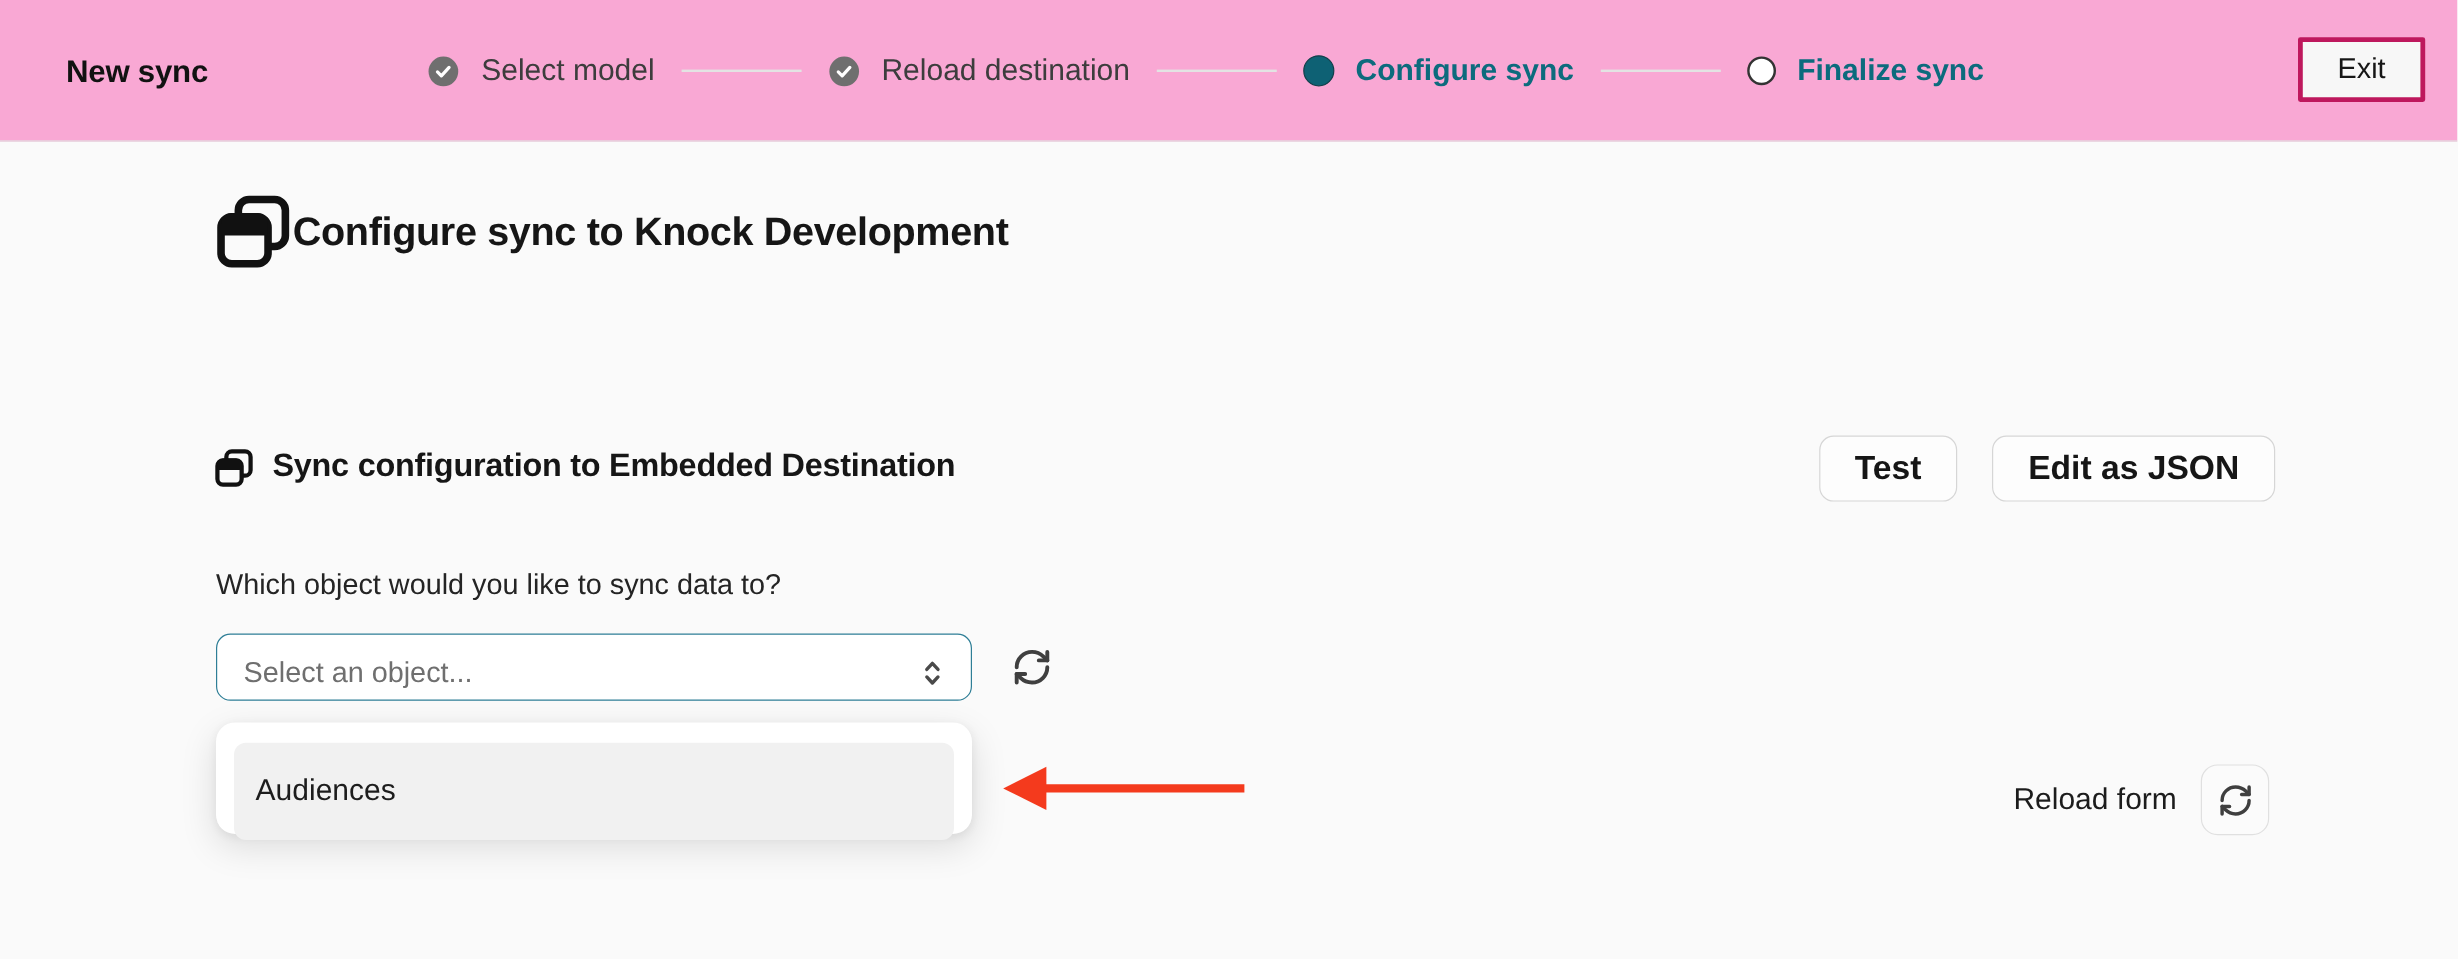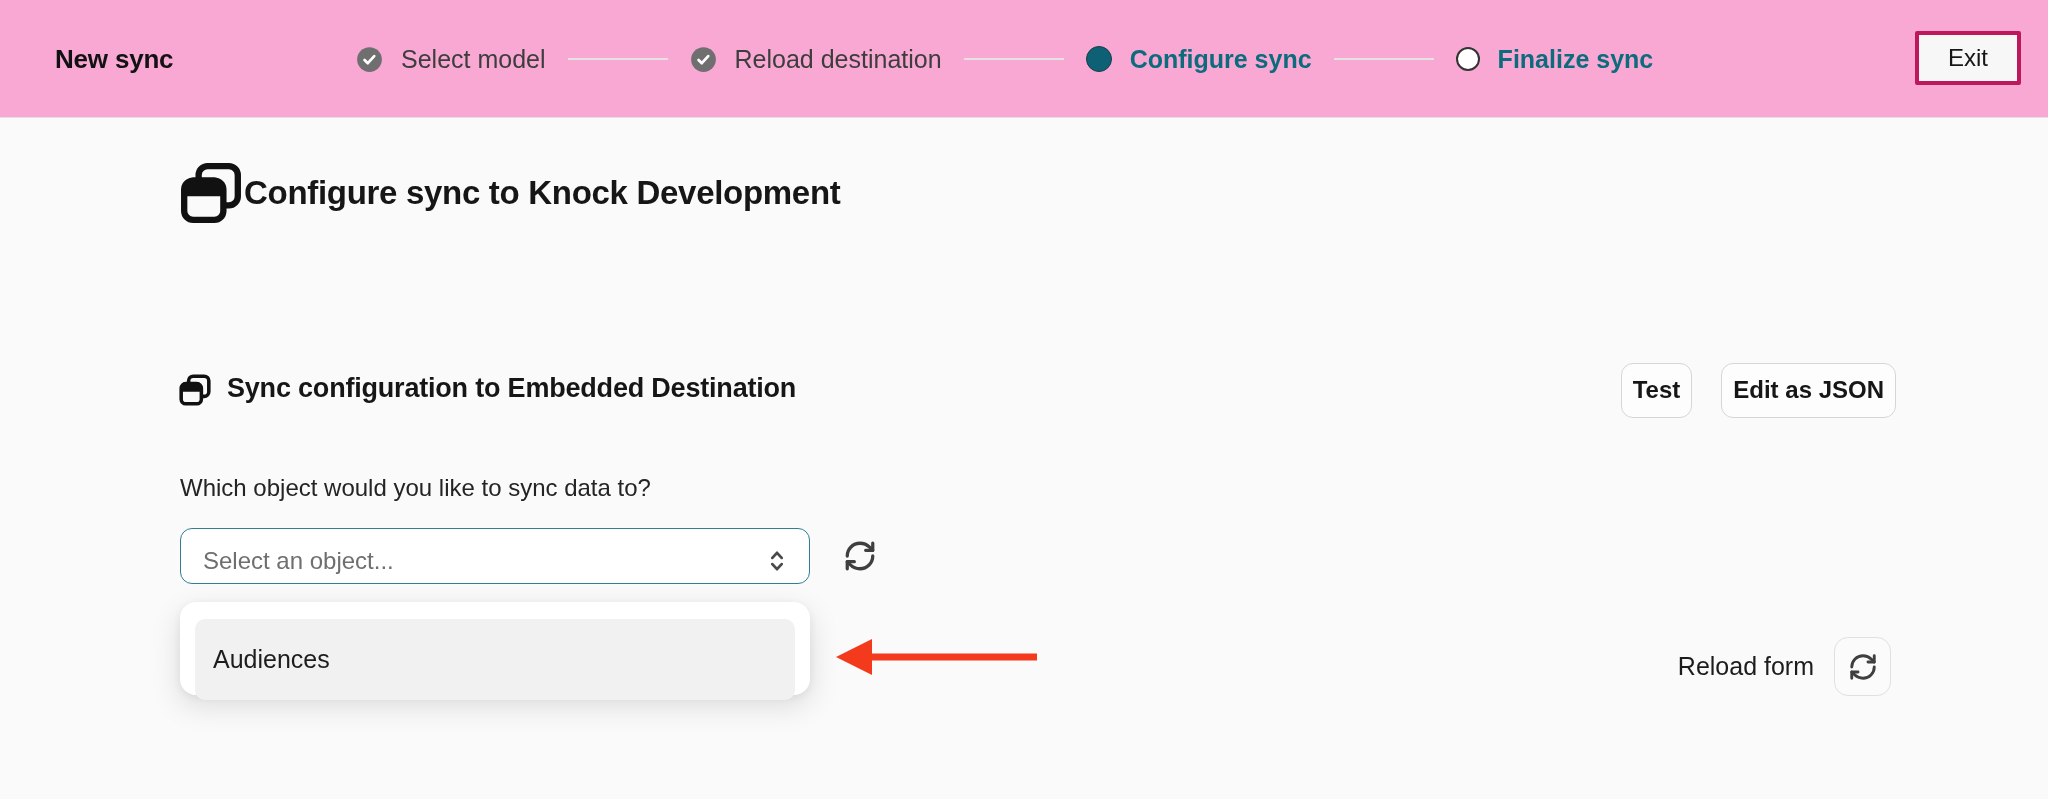--- a/index.html
+++ b/index.html
@@ -74,26 +74,26 @@
   .window-icon-sm { width: 34px; height: 34px; display: block; }
   .section-heading { font-size: 27px; font-weight: 600; letter-spacing: -0.2px; color: #161616; }
   .section-right { margin-left: auto; display: flex; align-items: center; gap: 29px; }
   .docs-link {
     display: flex; align-items: center; gap: 11px;
     color: #0c6b7d; font-size: 26px; font-weight: 500;
     text-decoration: none; cursor: pointer; white-space: nowrap;
   }
   .docs-icon { width: 27px; height: 27px; display: block; }
   .ghost-btn {
-    height: 55px; padding: 0 11px;
+    height: 55px; padding: 0 29px;
     background: #fdfdfd;
     border: 1px solid #d6d6d6;
     border-radius: 12px;
     font-family: "Liberation Sans", sans-serif;
-    font-size: 24px; font-weight: 600; color: #161616;
+    font-size: 28px; font-weight: 600; color: #161616;
     display: flex; align-items: center; white-space: nowrap;
     cursor: pointer;
   }
 
   
   .question {
     position: absolute; left: 180px; top: 474px;
     font-size: 24px; font-weight: 400; color: #242424;
   }
   .select-row {

